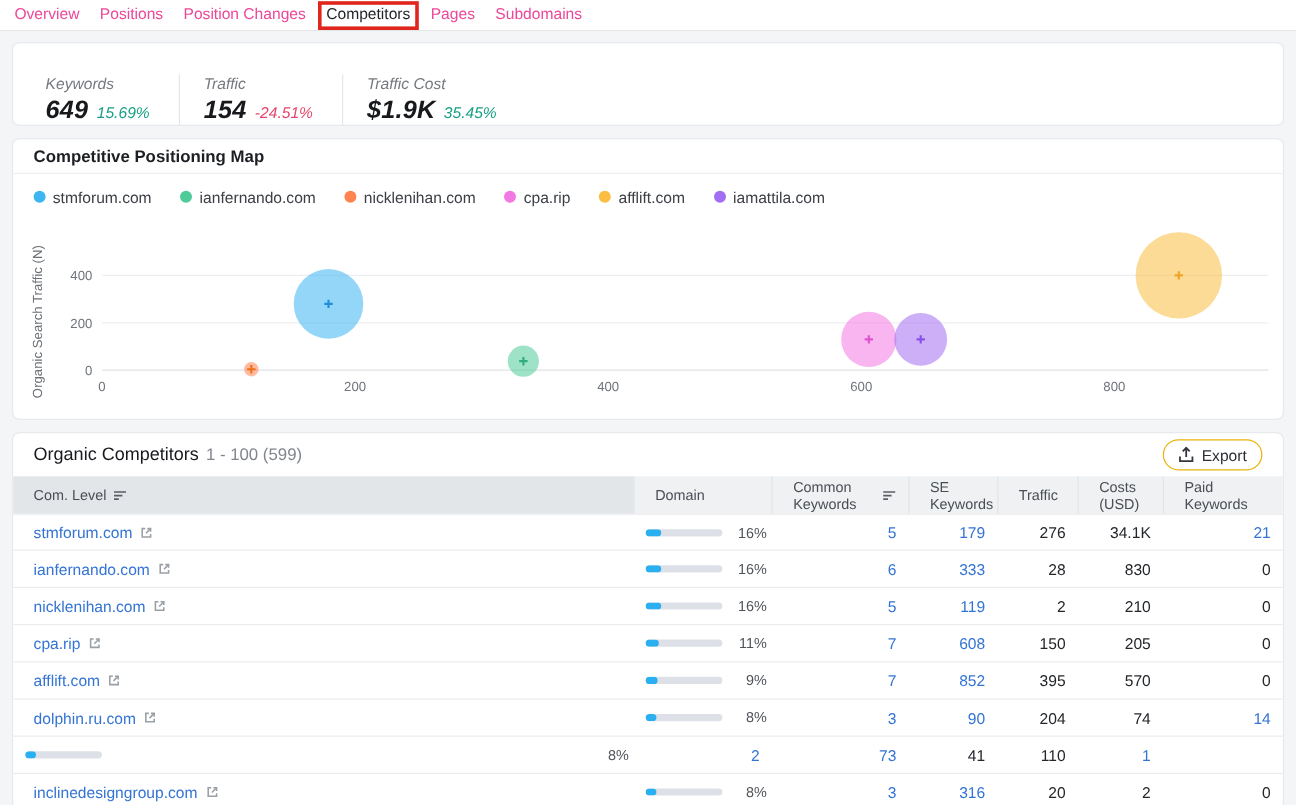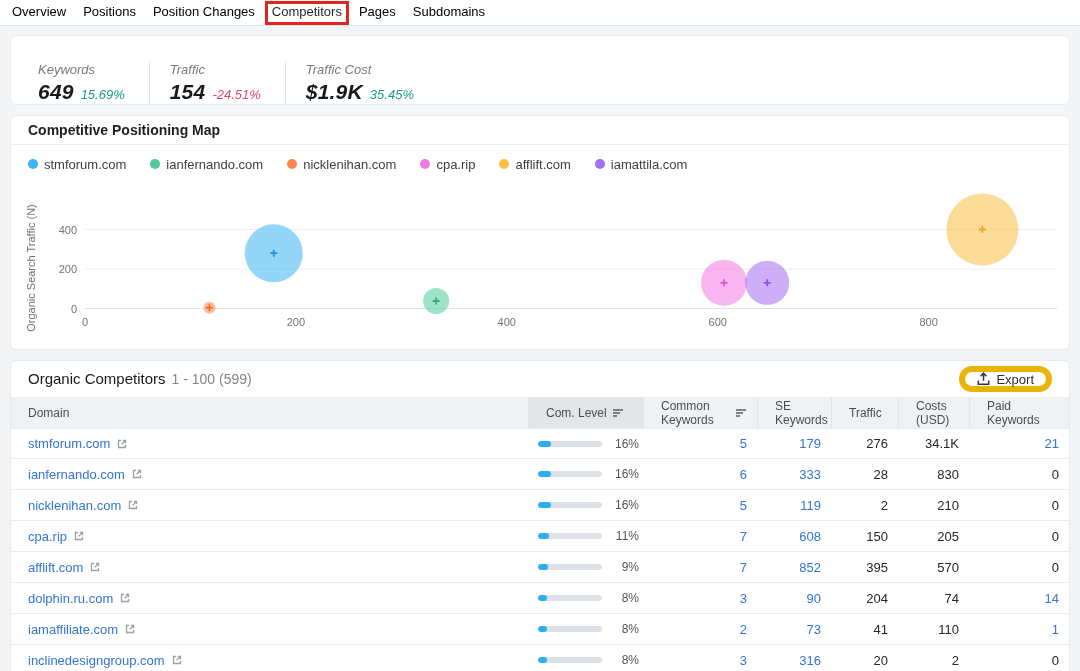--- a/index.html
+++ b/index.html
@@ -2,21 +2,21 @@
 <html><head>
 <meta charset="utf-8">
 <style>
   * { margin:0; padding:0; box-sizing:border-box; }
   html,body { width:1080px; height:671px; overflow:hidden; background:#f4f5f6;
     font-family:"Liberation Sans","DejaVu Sans",sans-serif; -webkit-font-smoothing:antialiased; }
 
   
   .topnav { background:#fff; border-bottom:1px solid #e3e6e9; height:26px;
     display:flex; align-items:stretch; gap:17px; padding:0 12px; }
-  .tab { font-size:13px; color:#000000; line-height:24px; cursor:pointer; position:relative; white-space:nowrap; }
+  .tab { font-size:13px; color:#ec4899; line-height:24px; cursor:pointer; position:relative; white-space:nowrap; }
   .tab.active { color:#1f2327; border-bottom:2px solid #2f7fd3; }
   .tab.annotated::after { content:""; position:absolute; left:-7px; right:-7px; top:1px; bottom:-2px;
     border:3px solid #e0261c; pointer-events:none; }
 
   
   .card { background:#fff; border:1px solid #e7e9ec; border-radius:6px; margin:0 10px; }
   .stats-card { margin-top:9px; height:70px; display:flex; align-items:flex-end; padding:0 27px;font-style:italic; }
   .stat { padding-right:24px; }
   .stat + .stat { border-left:1px solid #e4e7ea; padding-left:20px; }
   .stat-label { font-size:13px; color:#75797f; margin-bottom:3px; }
@@ -32,21 +32,21 @@
   .legend-item { display:flex; align-items:center; gap:6px; cursor:pointer; }
   .legend-dot { width:10px; height:10px; border-radius:50%; }
   .legend-label { font-size:13px; color:#3c4046; }
   .chart-wrap { margin-top:2px; }
 
   
   .table-card { margin-top:10px; height:320px; overflow:hidden; }
   .tbl-title-row { height:36px; display:flex; align-items:center; justify-content:space-between; padding:0 17px; }
   .tbl-title { font-size:15px; font-weight:400; color:#17191d; }
   .tbl-range { font-size:14px; color:#81858c; margin-left:6px; font-weight:400; }
-  .export-btn { display:flex; align-items:center; gap:6px; background:#fff; border:6px solid #eab308;
+  .export-btn { display:flex; align-items:center; gap:6px; background:#fff; border:1px solid #eab308;
     border-radius:14px; height:26px; padding:0 12px; font-size:13px; color:#2c3034; cursor:pointer;
     font-family:inherit; }
   .grid-row { display:grid; grid-template-columns:1fr 115px 114px 74px 67px 71px 100px; align-items:center; }
   .thead { background:#eff1f3; height:31px; font-size:12px; color:#4a4e54; }
   .thead .hcell { padding:0 10px 0 17px; height:31px; display:flex; align-items:center; gap:5px;
     border-left:1px solid #e2e5e8; cursor:pointer; }
   .thead .hcell:first-child { border-left:none; }
   .thead .hcell.sorted { background:#e3e6e9; }
   .trow { height:31px; border-bottom:1px solid #eaecee; font-size:13px; }
   .trow:first-child { border-top:1px solid #eaecee; }
@@ -164,36 +164,36 @@
     <button class="export-btn">
       <span class="ext-icon">
         <svg width="13" height="14" viewBox="0 0 13 14">
             <path d="M6.5 1.6 V8.8 M3.6 4.2 L6.5 1.2 L9.4 4.2 M1.3 8.5 V12.3 H11.7 V8.5" fill="none" stroke="#33373c" stroke-width="1.5"></path>
           </svg>
       </span>
       <span>Export</span>
     </button>
   </div>
   <div class="grid-row thead" id="thead">
-      <div class="hcell">
-        <span>Domain</span>
-      </div>
       <div class="hcell sorted">
         <span>Com. Level</span>
         <span class="ext-icon">
           <svg width="12" height="10" viewBox="0 0 12 10">
             <g stroke="#5a5e64" stroke-width="1.4">
               <line x1="1" y1="2" x2="11" y2="2"></line>
               <line x1="1" y1="5" x2="8" y2="5"></line>
               <line x1="1" y1="8" x2="5" y2="8"></line>
             </g>
           </svg>
         </span>
       </div>
       <div class="hcell">
+        <span>Domain</span>
+      </div>
+      <div class="hcell">
         <span>Common Keywords</span>
         <span class="ext-icon">
           <svg width="12" height="10" viewBox="0 0 12 10">
             <g stroke="#5a5e64" stroke-width="1.4">
               <line x1="1" y1="2" x2="11" y2="2"></line>
               <line x1="1" y1="5" x2="8" y2="5"></line>
               <line x1="1" y1="8" x2="5" y2="8"></line>
             </g>
           </svg>
         </span>
@@ -356,32 +356,20 @@
           </div>
           <span class="pct">8%</span>
         </div>
         <div class="cell blue">3</div>
         <div class="cell blue">90</div>
         <div class="cell">204</div>
         <div class="cell">74</div>
         <div class="cell blue">14</div>
       </div>
       <div class="grid-row trow">
-        <div class="cell domain">
-          <a class="dlink">iamaffiliate.com</a>
-          <span class="ext-icon">
-            <svg width="12" height="12" viewBox="0 0 12 12">
-              <g fill="none" stroke="#9aa0a6" stroke-width="1.3">
-                <path d="M5 2.5 H2.5 V9.5 H9.5 V7"></path>
-                <path d="M6.8 2.5 H9.5 V5.2"></path>
-                <path d="M9.3 2.7 L5.6 6.4"></path>
-              </g>
-            </svg>
-          </span>
-        </div>
         <div class="comlevel">
           <div class="bar-track">
             <div class="bar-fill" style="width: 9px;"></div>
           </div>
           <span class="pct">8%</span>
         </div>
         <div class="cell blue">2</div>
         <div class="cell blue">73</div>
         <div class="cell">41</div>
         <div class="cell">110</div>

